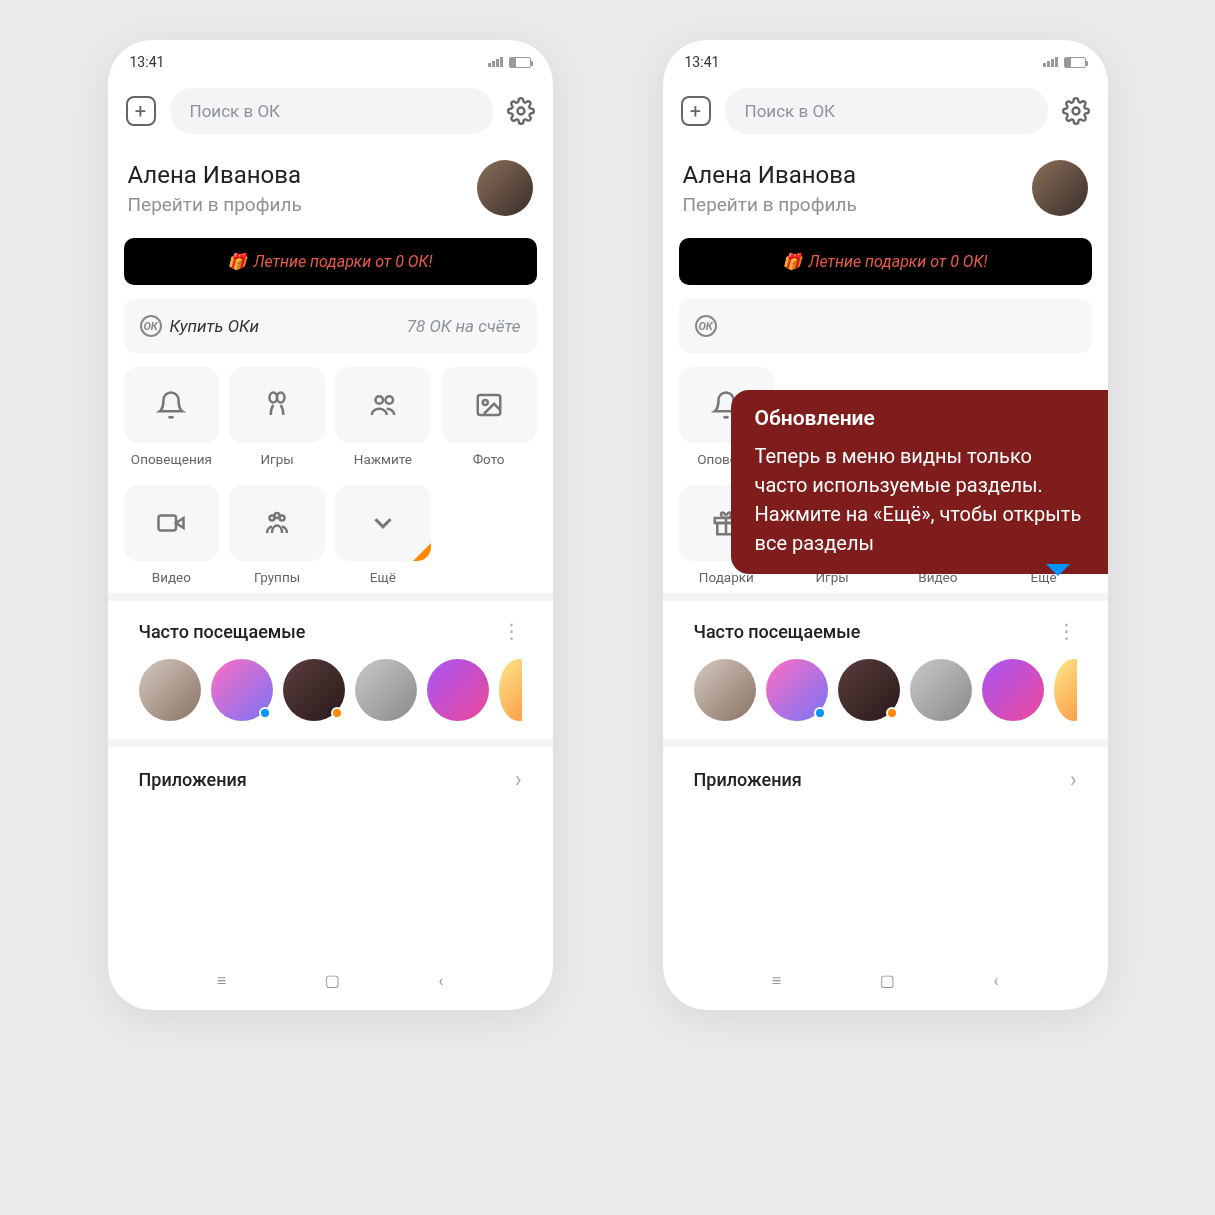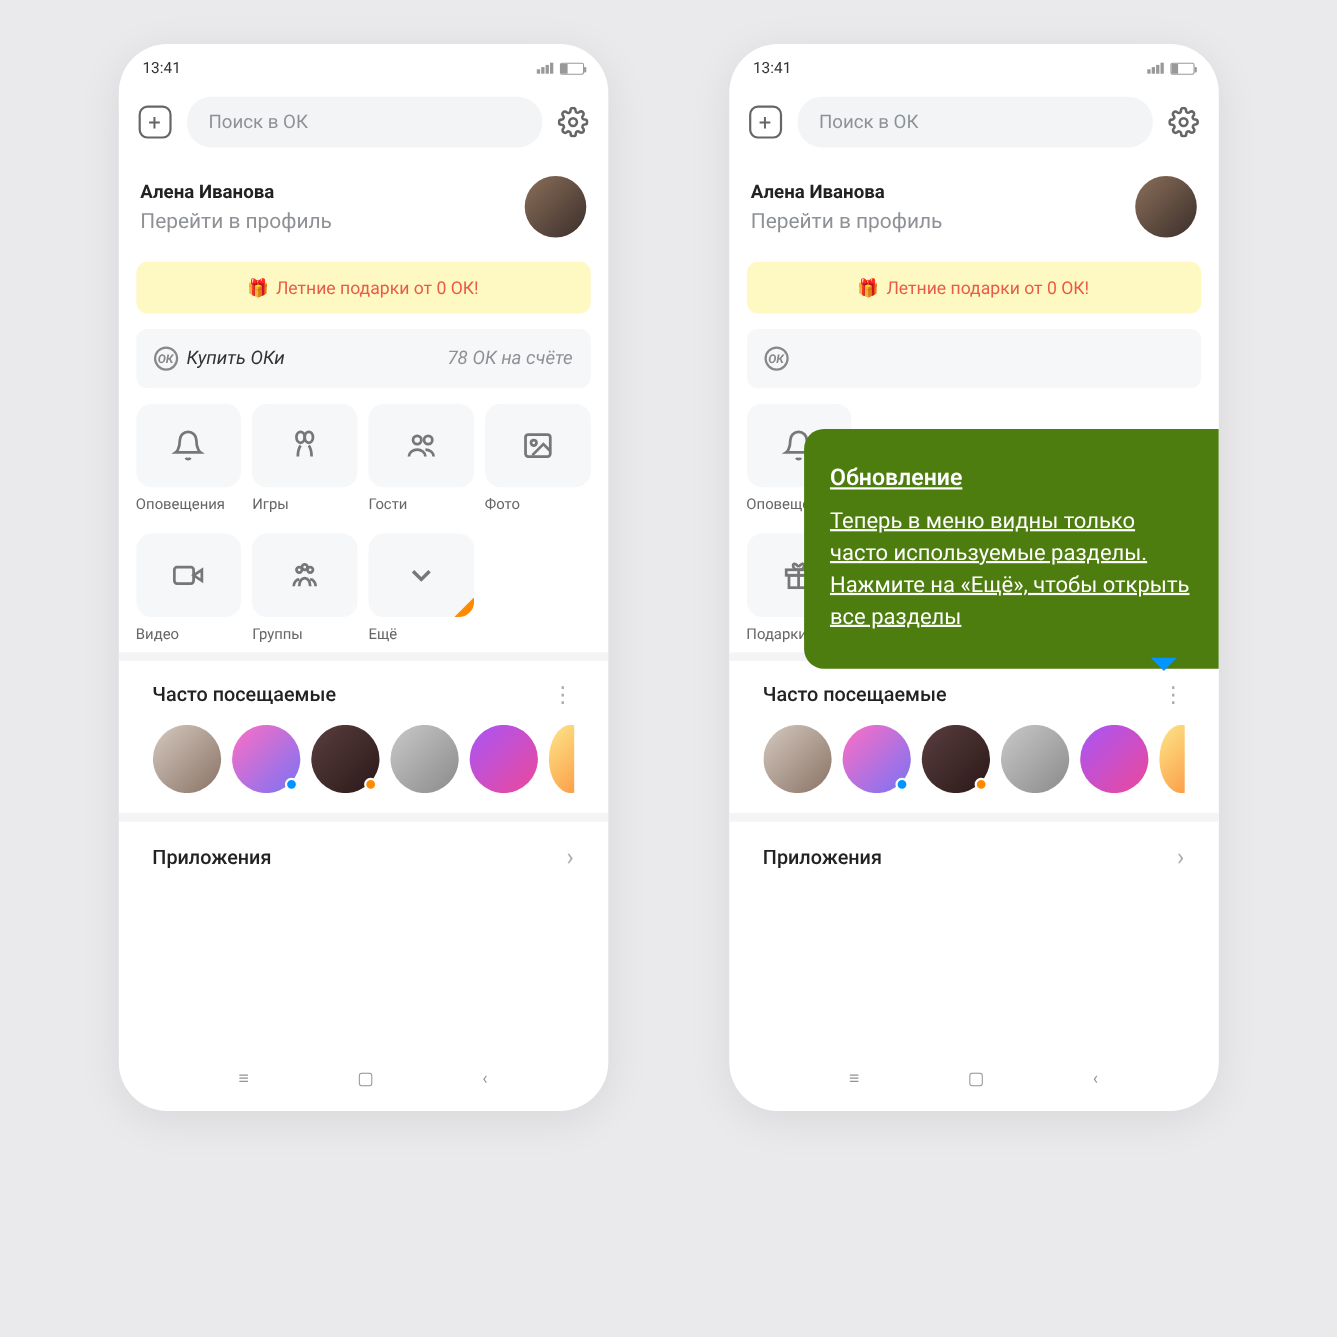--- a/index.html
+++ b/index.html
@@ -45,45 +45,45 @@
 .search {
   flex: 1; background: #f3f4f6; border-radius: 22px; padding: 13px 20px;
   color: #8e9296; font-size: 17px;
 }
 .gear { width: 28px; height: 28px; color: #666; cursor:pointer; }
 
 .profile-row {
   display: flex; justify-content: space-between; align-items: center;
   padding: 16px 20px 8px;
 }
-.profile-name { font-size: 17px; font-weight: 700; color: #222; }
+.profile-name { font-size: 24px; font-weight: 400; color: #222; }
 .profile-sub { font-size: 19px; color: #8e9296; margin-top: 4px; }
 .avatar { width: 56px; height: 56px; border-radius: 50%; background: linear-gradient(135deg,#8b6f5a,#3a2e2a); }
 
 .promo {
-  margin: 14px 16px; padding: 14px; background: #fef9c3; border-radius: 10px;
-  text-align: center; color: #e95b47; font-size: 16px;
+  margin: 14px 16px; padding: 14px; background: #000000; border-radius: 10px;
+  text-align: center; color: #e95b47; font-size: 16px; font-style: italic;
 }
 .promo .gift { margin-right: 6px; }
 
 .ok-row {
   margin: 0 16px 14px; padding: 16px; background: #f6f7f8; border-radius: 10px;
   display: flex; justify-content: space-between; align-items: center;
   font-size: 17px;
   font-style: italic;
 }
 .ok-buy { color: #333; display:flex; align-items:center; gap:8px; }
 .ok-icon { width: 22px; height: 22px; border: 2px solid #888; border-radius: 50%; display:flex; align-items:center; justify-content:center; font-size:11px; color:#888; font-weight:bold; }
 .ok-balance { color: #8e9296; }
 
 .grid {
   display: grid; grid-template-columns: repeat(4, 1fr);
   gap: 10px; padding: 0 16px;
 }
-.grid-item { margin-bottom: 8px; }
+.grid-item { text-align: center; margin-bottom: 8px; }
 .grid-tile {
   background: #f6f7f8; border-radius: 14px; height: 76px;
   display: flex; align-items: center; justify-content: center;
   position: relative; cursor: pointer;
 }
 .grid-tile svg { width: 30px; height: 30px; color: #777; }
 .grid-label { font-size: 13.5px; color: #666; margin-top: 8px; }
 .orange-corner { position:absolute; bottom:0; right:0; width:0; height:0; border-style:solid; border-width:0 0 18px 18px; border-color:transparent transparent #ff8a00 transparent; border-bottom-right-radius:14px; }
 
 .section {
@@ -109,24 +109,23 @@
 
 .navbar {
   margin-top:auto; padding: 24px 60px 20px; display:flex; justify-content:space-around;
   color:#949494;
 }
 .navbar div { cursor:pointer; }
 
 .tooltip {
   position: absolute;
   top: 350px; left: 68px; right: 0;
-  background: #4d7c0f; color: #fff;
-  padding: 33px 24px; border-radius: 18px 0 0 18px;
+  background: #7f1d1d; color: #fff;
+  padding: 16px 24px; border-radius: 18px 0 0 18px;
   z-index: 10;
-  text-decoration: underline;
 }
 .tooltip::after {
   content:''; position:absolute; bottom:-14px; right:38px;
   border:12px solid transparent; border-top-color:#0095ff;
 }
 .tooltip-title { font-size: 21px; font-weight:600; margin-bottom:12px; }
 .tooltip-body { font-size: 20px; line-height:1.45; }
 
 .hidden-behind { filter: none; }
 </style>
@@ -198,21 +197,21 @@
         <div class="grid-label">Игры</div>
       </div>
     <div class="grid-item">
         <div class="grid-tile">
           <svg viewBox="0 0 24 24" fill="none" stroke="currentColor" stroke-width="2">
             <circle cx="9" cy="8" r="3"></circle>
             <circle cx="17" cy="8" r="3"></circle>
             <path d="M3 20c0-3 3-5 6-5s6 2 6 5M15 15c3 0 6 2 6 5"></path>
           </svg>
         </div>
-        <div class="grid-label">Гости</div>
+        <div class="grid-label">Нажмите</div>
       </div>
     <div class="grid-item">
         <div class="grid-tile">
           <svg viewBox="0 0 24 24" fill="none" stroke="currentColor" stroke-width="2">
             <rect x="3" y="4" width="18" height="16" rx="2"></rect>
             <circle cx="9" cy="10" r="2"></circle>
             <path d="M21 16l-5-5-8 8"></path>
           </svg>
         </div>
         <div class="grid-label">Фото</div>

